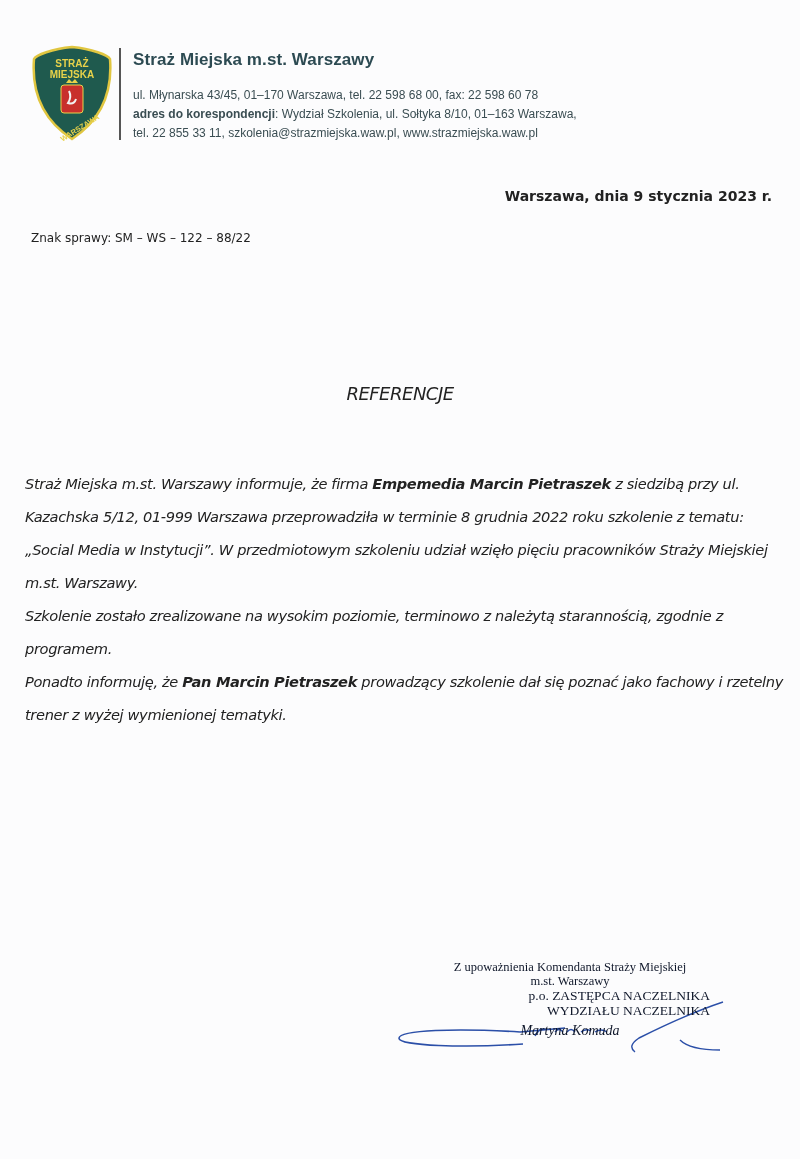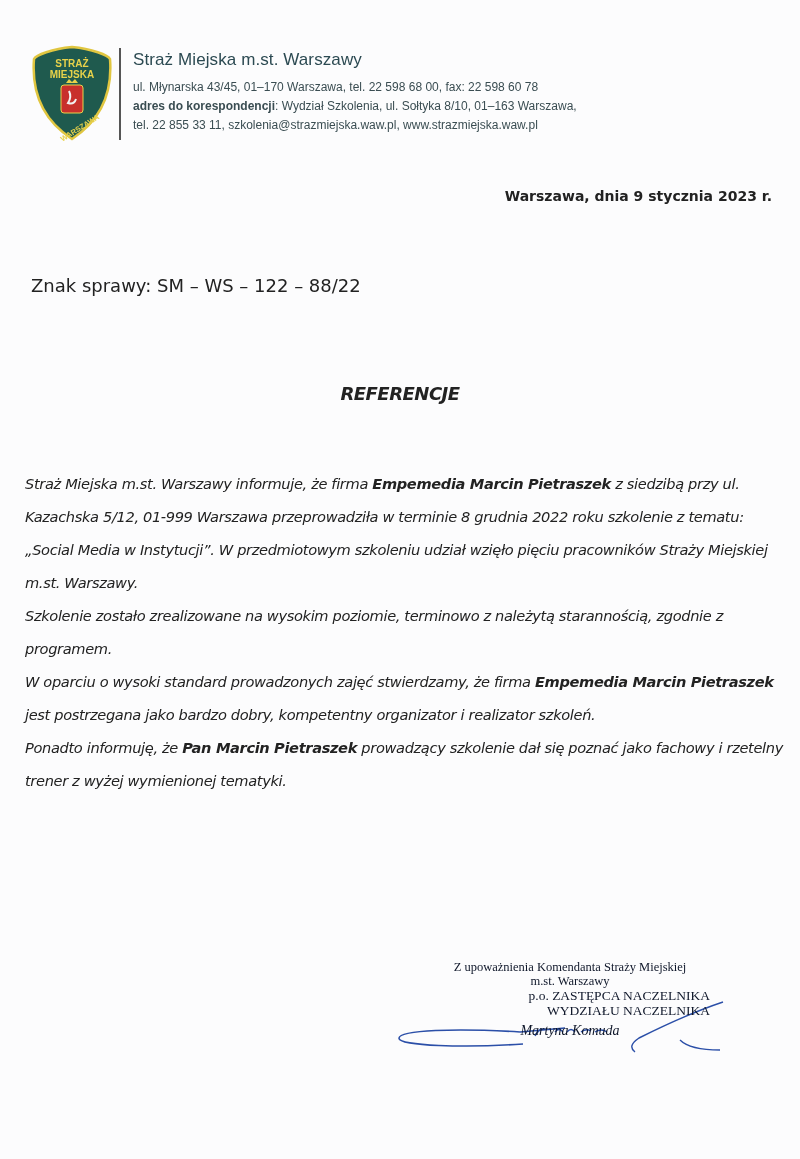--- a/index.html
+++ b/index.html
@@ -3,26 +3,26 @@
 <meta charset="utf-8">
 <style>
   html, body { margin: 0; padding: 0; }
   body {
     width: 800px; height: 1159px; background: #fcfcfd; position: relative; overflow: hidden;
     font-family: "Liberation Sans", sans-serif; color: #222;
   }
   .badge { position: absolute; left: 30px; top: 45px; width: 84px; height: 96px; }
   .vrule { position: absolute; left: 119px; top: 48px; width: 2px; height: 92px; background: #555; }
   .hdr { position: absolute; left: 133px; top: 50px; color: #2c4a52; }
-  .hdr .org { font-size: 17px; font-weight: normal; letter-spacing: 0.1px; margin-bottom: 8px; }
+  .hdr .org { font-size: 17px; font-weight: bold; letter-spacing: 0.1px; margin-bottom: 16px; }
   .hdr .line { font-size: 12px; color: #3a4d52; line-height: 19px; }
   .hdr .line b { font-weight: bold; }
   .date { position: absolute; right: 28px; top: 188px; font-size: 15.5px; color: #222; font-family: "DejaVu Sans", sans-serif; font-size: 14px; font-weight: bold; }
-  .ref { position: absolute; left: 31px; top: 231px; font-size: 18px; font-family: "DejaVu Sans", sans-serif; margin-top: 44px; }
-  .title { position: absolute; left: 0; width: 800px; top: 383px; text-align: center; font-size: 18px; font-weight: bold; font-style: italic; font-family: "DejaVu Sans", sans-serif; letter-spacing: -0.5px; }
+  .ref { position: absolute; left: 31px; top: 231px; font-size: 12px; font-family: "DejaVu Sans", sans-serif; }
+  .title { position: absolute; left: 0; width: 800px; top: 383px; text-align: center; font-size: 18px; font-weight: normal; font-style: italic; font-family: "DejaVu Sans", sans-serif; letter-spacing: -0.5px; }
   .body { position: absolute; left: 25px; top: 467px; width: 760px; font-family: "DejaVu Sans", sans-serif; font-style: italic; font-size: 14.6px; line-height: 33px; color: #222; letter-spacing: -0.35px; }
   .body p { margin: 0; }
   .body b { font-weight: bold; }
   .sig { position: absolute; left: 430px; top: 960px; width: 280px; text-align: center; font-family: "Liberation Serif", serif; font-size: 12.5px; line-height: 14px; color: #0f172a; }
   .sig .role { font-size: 13.5px; line-height: 15px; text-align: right; }
   .sig .name { font-style: italic; font-size: 14px; margin-top: 6px; }
   .sigsvg { position: absolute; left: 395px; top: 1000px; width: 330px; height: 60px; }
 </style>
 </head>
 <body>
@@ -45,21 +45,20 @@
   <div class="line">tel. 22 855 33 11, szkolenia@strazmiejska.waw.pl, www.strazmiejska.waw.pl</div>
 </div>
 
 <div class="date">Warszawa, dnia 9 stycznia 2023 r.</div>
 <div class="ref">Znak sprawy: SM – WS – 122 – 88/22</div>
 <div class="title">REFERENCJE</div>
 
 <div class="body">
   <p><span>Straż Miejska m.st. Warszawy informuje, że firma </span><b>Empemedia Marcin Pietraszek</b><span> z siedzibą przy ul. Kazachska 5/12, 01-999 Warszawa przeprowadziła w terminie 8 grudnia 2022 roku szkolenie z tematu: „Social Media w Instytucji”. W przedmiotowym szkoleniu udział wzięło pięciu pracowników Straży Miejskiej m.st. Warszawy.</span></p>
   <p>Szkolenie zostało zrealizowane na wysokim poziomie, terminowo z należytą starannością, zgodnie z programem.</p>
-  <p><span>W oparciu o wysoki standard prowadzonych zajęć stwierdzamy, że firma </span><b>Empemedia Marcin Pietraszek</b><span> jest postrzegana jako bardzo dobry, kompetentny organizator i realizator szkoleń.</span></p>
   <p><span>Ponadto informuję, że </span><b>Pan Marcin Pietraszek</b><span> prowadzący szkolenie dał się poznać jako fachowy i rzetelny trener z wyżej wymienionej tematyki.</span></p>
 </div>
 
 <svg class="sigsvg" viewBox="0 0 330 60">
   <path d="M125 32 C60 28 5 30 4 38 C3 46 70 48 128 44" stroke="#2b4fa8" stroke-width="1.6" fill="none"></path>
   <path d="M125 32 L170 28 M140 36 q5 -10 12 -6 M160 32 q4 -5 8 0 M172 32 q4 -5 8 0 M186 32 q5 -4 10 -1 M200 32 q6 -4 12 0" stroke="#2b4fa8" stroke-width="1.4" fill="none"></path>
   <path d="M240 52 q-8 -6 4 -14 C280 20 310 8 328 2" stroke="#2b4fa8" stroke-width="1.4" fill="none"></path>
   <path d="M285 40 q10 10 40 10" stroke="#2b4fa8" stroke-width="1.4" fill="none"></path>
 </svg>
 

